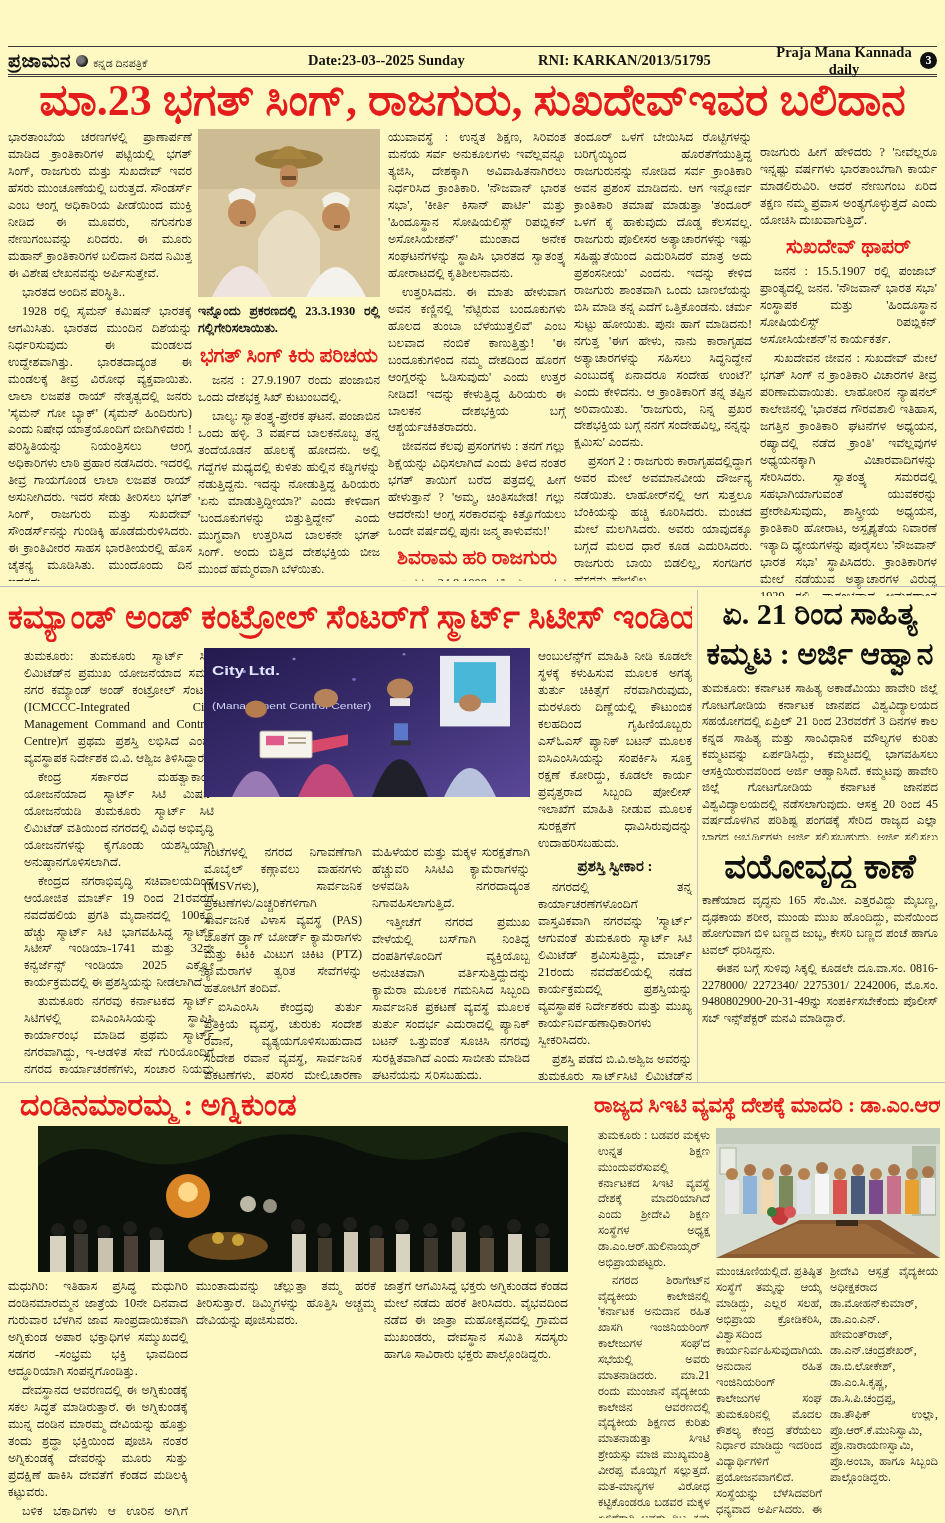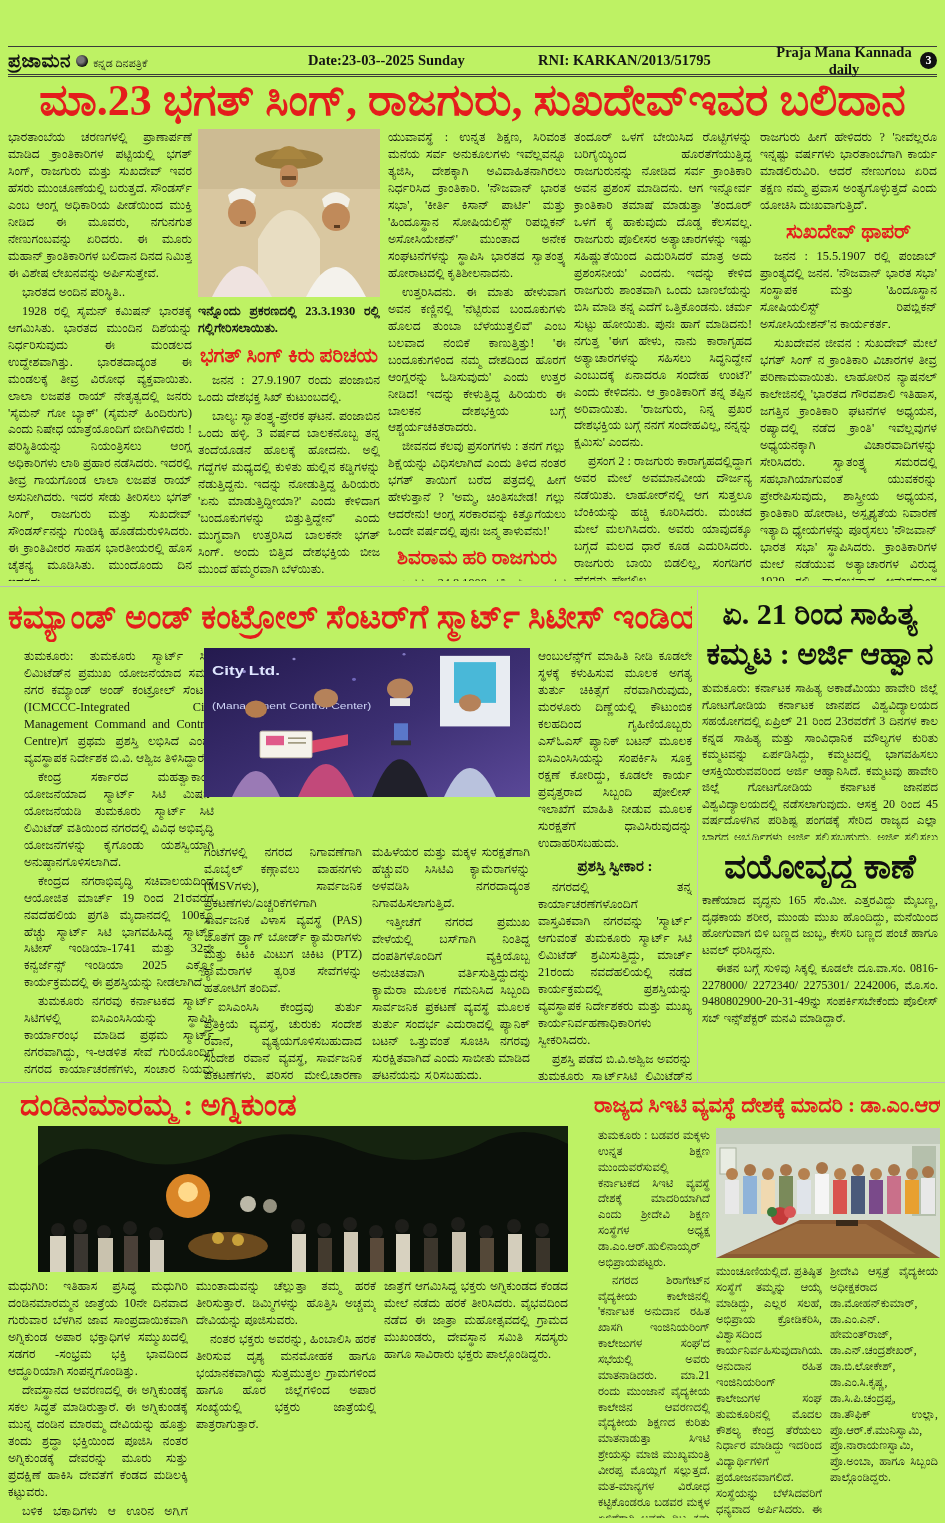--- a/index.html
+++ b/index.html
@@ -1,16 +1,16 @@
 <!DOCTYPE html>
 <html><head>
 <meta charset="utf-8">
 <style>
   html,body{margin:0;padding:0;background:#e9e9e9;}
-  #page{position:relative;width:945px;height:1523px;background:#bef264;margin:0 auto;overflow:hidden;
+  #page{position:relative;width:945px;height:1523px;background:#fef9c3;margin:0 auto;overflow:hidden;
         font-family:"Liberation Serif","DejaVu Serif",serif;color:#141414;}
   
   #masthead{position:absolute;left:8px;right:8px;top:46px;height:27px;
             border-top:1px solid #3a3a3a;border-bottom:3px double #3a3a3a;
             display:flex;align-items:center;}
   .logo-wrap{display:flex;align-items:baseline;gap:5px;width:300px;}
   .logo-main{font-weight:bold;font-size:19px;letter-spacing:.5px;}
   .logo-emblem{display:inline-block;width:12px;height:12px;border-radius:50%;
                background:radial-gradient(circle at 40% 40%, #777 0 30%, #111 70%);vertical-align:middle;}
   .logo-sub{font-size:11px;}
@@ -98,21 +98,21 @@
       <div class="para">ಯುವಾವಸ್ಥೆ : ಉನ್ನತ ಶಿಕ್ಷಣ, ಸಿರಿವಂತ ಮನೆಯ ಸರ್ವ ಅನುಕೂಲಗಳು ಇವೆಲ್ಲವನ್ನೂ ತ್ಯಜಿಸಿ, ದೇಶಕ್ಕಾಗಿ ಅವಿವಾಹಿತನಾಗಿರಲು ನಿರ್ಧರಿಸಿದ ಕ್ರಾಂತಿಕಾರಿ. 'ನೌಜವಾನ್ ಭಾರತ ಸಭಾ', 'ಕೀರ್ತಿ ಕಿಸಾನ್ ಪಾರ್ಟಿ' ಮತ್ತು 'ಹಿಂದೂಸ್ಥಾನ ಸೋಷಿಯಲಿಸ್ಟ್ ರಿಪಬ್ಲಿಕನ್ ಅಸೋಸಿಯೇಶನ್' ಮುಂತಾದ ಅನೇಕ ಸಂಘಟನೆಗಳನ್ನು ಸ್ಥಾಪಿಸಿ ಭಾರತದ ಸ್ವಾತಂತ್ರ್ಯ ಹೋರಾಟದಲ್ಲಿ ಕೃತಿಶೀಲನಾದನು.</div>
       <div class="para">ಉತ್ತರಿಸಿದನು. ಈ ಮಾತು ಹೇಳುವಾಗ ಅವನ ಕಣ್ಣಿನಲ್ಲಿ 'ನೆಟ್ಟಿರುವ ಬಂದೂಕುಗಳು ಹೊಲದ ತುಂಬಾ ಬೆಳೆಯುತ್ತಲಿವೆ' ಎಂಬ ಬಲವಾದ ನಂಬಿಕೆ ಕಾಣುತ್ತಿತ್ತು! 'ಈ ಬಂದೂಕುಗಳಿಂದ ನಮ್ಮ ದೇಶದಿಂದ ಹೊರಗೆ ಆಂಗ್ಲರನ್ನು ಓಡಿಸುವುದು' ಎಂದು ಉತ್ತರ ನೀಡಿದ! ಇದನ್ನು ಕೇಳುತ್ತಿದ್ದ ಹಿರಿಯರು ಈ ಬಾಲಕನ ದೇಶಭಕ್ತಿಯ ಬಗ್ಗೆ ಆಶ್ಚರ್ಯಚಕಿತರಾದರು.</div>
       <div class="para">ಜೀವನದ ಕೆಲವು ಪ್ರಸಂಗಗಳು : ತನಗೆ ಗಲ್ಲು ಶಿಕ್ಷೆಯನ್ನು ವಿಧಿಸಲಾಗಿದೆ ಎಂದು ತಿಳಿದ ನಂತರ ಭಗತ್ ತಾಯಿಗೆ ಬರೆದ ಪತ್ರದಲ್ಲಿ ಹೀಗೆ ಹೇಳುತ್ತಾನೆ ? 'ಅಮ್ಮ, ಚಿಂತಿಸಬೇಡ! ಗಲ್ಲು ಆದರೇನು! ಆಂಗ್ಲ ಸರಕಾರವನ್ನು ಕಿತ್ತೊಗೆಯಲು ಒಂದೇ ವರ್ಷದಲ್ಲಿ ಪುನಃ ಜನ್ಮ ತಾಳುವೆನು!'</div>
       <div class="subhead red">ಶಿವರಾಮ ಹರಿ ರಾಜಗುರು</div>
       <div class="para">ಜನನ : 24.8.1908 ರಲ್ಲಿ ಮಹಾರಾಷ್ಟ್ರದ ದೇಶಸ್ಥ ಬ್ರಾಹ್ಮಣ ಕುಟುಂಬದಲ್ಲಿ ಜನನ. ಅನೇಕ ಗ್ರಂಥಗಳ ಅಧ್ಯಯನ ಮಾಡಿದವರು. ಇವರು ಹಿಂದೂಸ್ಥಾನ ಸೋಷಿಯಲಿಸ್ಟ್ ರಿಪಬ್ಲಿಕನ್ ಅಸೋಸಿಯೇಶನ್ ಸದಸ್ಯರಾಗಿದ್ದರು.</div>
     </div>
   <div class="col" style="left:574px;top:129px;width:178px;height:452px;">
       <div class="para">ತಂದೂರ್ ಒಳಗೆ ಬೇಯಿಸಿದ ರೊಟ್ಟಿಗಳನ್ನು ಬರಿಗೈಯ್ಯಿಂದ ಹೊರತೆಗೆಯುತ್ತಿದ್ದ ರಾಜಗುರುನನ್ನು ನೋಡಿದ ಸರ್ವ ಕ್ರಾಂತಿಕಾರಿ ಅವನ ಪ್ರಶಂಸೆ ಮಾಡಿದನು. ಆಗ ಇನ್ನೋರ್ವ ಕ್ರಾಂತಿಕಾರಿ ತಮಾಷೆ ಮಾಡುತ್ತಾ 'ತಂದೂರ್ ಒಳಗೆ ಕೈ ಹಾಕುವುದು ದೊಡ್ಡ ಕೆಲಸವಲ್ಲ. ರಾಜಗುರು ಪೊಲೀಸರ ಅತ್ಯಾಚಾರಗಳನ್ನು ಇಷ್ಟು ಸಹಿಷ್ಣುತೆಯಿಂದ ಎದುರಿಸಿದರೆ ಮಾತ್ರ ಅದು ಪ್ರಶಂಸನೀಯ' ಎಂದನು. ಇದನ್ನು ಕೇಳಿದ ರಾಜಗುರು ಶಾಂತವಾಗಿ ಒಂದು ಬಾಣಲೆಯನ್ನು ಬಿಸಿ ಮಾಡಿ ತನ್ನ ಎದೆಗೆ ಒತ್ತಿಕೊಂಡನು. ಚರ್ಮ ಸುಟ್ಟು ಹೋಯಿತು. ಪುನಃ ಹಾಗೆ ಮಾಡಿದನು! ನಗುತ್ತ 'ಈಗ ಹೇಳು, ನಾನು ಕಾರಾಗೃಹದ ಅತ್ಯಾಚಾರಗಳನ್ನು ಸಹಿಸಲು ಸಿದ್ಧನಿದ್ದೇನೆ ಎಂಬುದಕ್ಕೆ ಏನಾದರೂ ಸಂದೇಹ ಉಂಟೆ?' ಎಂದು ಕೇಳಿದನು. ಆ ಕ್ರಾಂತಿಕಾರಿಗೆ ತನ್ನ ತಪ್ಪಿನ ಅರಿವಾಯಿತು. 'ರಾಜಗುರು, ನಿನ್ನ ಪ್ರಖರ ದೇಶಭಕ್ತಿಯ ಬಗ್ಗೆ ನನಗೆ ಸಂದೇಹವಿಲ್ಲ, ನನ್ನನ್ನು ಕ್ಷಮಿಸು' ಎಂದನು.</div>
       <div class="para">ಪ್ರಸಂಗ 2 : ರಾಜಗುರು ಕಾರಾಗೃಹದಲ್ಲಿದ್ದಾಗ ಅವರ ಮೇಲೆ ಅವಮಾನವೀಯ ದೌರ್ಜನ್ಯ ನಡೆಯಿತು. ಲಾಹೋರ್‌ನಲ್ಲಿ ಆಗ ಸುತ್ತಲೂ ಬೆಂಕಿಯನ್ನು ಹಚ್ಚಿ ಕೂರಿಸಿದರು. ಮಂಚದ ಮೇಲೆ ಮಲಗಿಸಿದರು. ಅವರು ಯಾವುದಕ್ಕೂ ಬಗ್ಗದೆ ಮಲದ ಧಾರೆ ಕೂಡ ಎದುರಿಸಿದರು. ರಾಜಗುರು ಬಾಯಿ ಬಿಡಲಿಲ್ಲ, ಸಂಗಡಿಗರ ಹೆಸರನ್ನು ಹೇಳಲಿಲ್ಲ.</div>
     </div>
-  <div class="col" style="left:760px;top:129px;width:177px;height:452px;">
+  <div class="col" style="left:760px;top:144px;width:177px;height:452px;">
       <div class="para">ರಾಜಗುರು ಹೀಗೆ ಹೇಳಿದರು ? 'ನೀವೆಲ್ಲರೂ ಇನ್ನಷ್ಟು ವರ್ಷಗಳು ಭಾರತಾಂಬೆಗಾಗಿ ಕಾರ್ಯ ಮಾಡಲಿರುವಿರಿ. ಆದರೆ ನೇಣುಗಂಬ ಏರಿದ ತಕ್ಷಣ ನಮ್ಮ ಪ್ರವಾಸ ಅಂತ್ಯಗೊಳ್ಳುತ್ತದೆ ಎಂದು ಯೋಚಿಸಿ ದುಃಖವಾಗುತ್ತಿದೆ'.</div>
       <div class="subhead red">ಸುಖದೇವ್ ಥಾಪರ್</div>
       <div class="para">ಜನನ : 15.5.1907 ರಲ್ಲಿ ಪಂಜಾಬ್ ಪ್ರಾಂತ್ಯದಲ್ಲಿ ಜನನ. 'ನೌಜವಾನ್ ಭಾರತ ಸಭಾ' ಸಂಸ್ಥಾಪಕ ಮತ್ತು 'ಹಿಂದೂಸ್ಥಾನ ಸೋಷಿಯಲಿಸ್ಟ್ ರಿಪಬ್ಲಿಕನ್ ಅಸೋಸಿಯೇಶನ್'ನ ಕಾರ್ಯಕರ್ತ.</div>
       <div class="para">ಸುಖದೇವನ ಜೀವನ : ಸುಖದೇವ್ ಮೇಲೆ ಭಗತ್ ಸಿಂಗ್ ನ ಕ್ರಾಂತಿಕಾರಿ ವಿಚಾರಗಳ ತೀವ್ರ ಪರಿಣಾಮವಾಯಿತು. ಲಾಹೋರಿನ ನ್ಯಾಷನಲ್ ಕಾಲೇಜಿನಲ್ಲಿ 'ಭಾರತದ ಗೌರವಶಾಲಿ ಇತಿಹಾಸ, ಜಗತ್ತಿನ ಕ್ರಾಂತಿಕಾರಿ ಘಟನೆಗಳ ಅಧ್ಯಯನ, ರಷ್ಯಾದಲ್ಲಿ ನಡೆದ ಕ್ರಾಂತಿ' ಇವೆಲ್ಲವುಗಳ ಅಧ್ಯಯನಕ್ಕಾಗಿ ವಿಚಾರವಾದಿಗಳನ್ನು ಸೇರಿಸಿದರು. ಸ್ವಾತಂತ್ರ್ಯ ಸಮರದಲ್ಲಿ ಸಹಭಾಗಿಯಾಗುವಂತೆ ಯುವಕರನ್ನು ಪ್ರೇರೇಪಿಸುವುದು, ಶಾಸ್ತ್ರೀಯ ಅಧ್ಯಯನ, ಕ್ರಾಂತಿಕಾರಿ ಹೋರಾಟ, ಅಸ್ಪೃಶ್ಯತೆಯ ನಿವಾರಣೆ ಇತ್ಯಾದಿ ಧ್ಯೇಯಗಳನ್ನು ಪೂರೈಸಲು 'ನೌಜವಾನ್ ಭಾರತ ಸಭಾ' ಸ್ಥಾಪಿಸಿದರು. ಕ್ರಾಂತಿಕಾರಿಗಳ ಮೇಲೆ ನಡೆಯುವ ಅತ್ಯಾಚಾರಗಳ ವಿರುದ್ಧ 1929 ರಲ್ಲಿ ಪ್ರಾರಂಭವಾದ ಆಮರಣಾಂತ ಉಪವಾಸದಲ್ಲಿ ಸುಖದೇವ್ ಕೂಡ ಭಾಗವಹಿಸಿದರು.</div>
     </div>
 
   <div class="hrule" style="top:586px;"></div>
 
   <div class="red-h2" style="position:absolute;left:8px;top:592px;width:684px;height:50px;font-size:33px;line-height:50px;">ಕಮ್ಯಾಂಡ್ ಅಂಡ್ ಕಂಟ್ರೋಲ್ ಸೆಂಟರ್‌ಗೆ ಸ್ಮಾರ್ಟ್ ಸಿಟೀಸ್ ಇಂಡಿಯಾ ಪ್ರಶಸ್ತಿ</div>
 
@@ -244,21 +244,20 @@
     </svg>
   </div>
 
   <div class="col" style="left:8px;top:1278px;width:180px;height:238px;">
       <div class="para">ಮಧುಗಿರಿ: ಇತಿಹಾಸ ಪ್ರಸಿದ್ಧ ಮಧುಗಿರಿ ದಂಡಿನಮಾರಮ್ಮನ ಜಾತ್ರೆಯ 10ನೇ ದಿನವಾದ ಗುರುವಾರ ಬೆಳಗಿನ ಜಾವ ಸಾಂಪ್ರದಾಯಿಕವಾಗಿ ಅಗ್ನಿಕುಂಡ ಅಪಾರ ಭಕ್ತಾಧಿಗಳ ಸಮ್ಮುಖದಲ್ಲಿ ಸಡಗರ -ಸಂಭ್ರಮ ಭಕ್ತಿ ಭಾವದಿಂದ ಆದ್ಧೂರಿಯಾಗಿ ಸಂಪನ್ನಗೊಂಡಿತ್ತು.</div>
       <div class="para">ದೇವಸ್ಥಾನದ ಆವರಣದಲ್ಲಿ ಈ ಅಗ್ನಿಕುಂಡಕ್ಕೆ ಸಕಲ ಸಿದ್ಧತೆ ಮಾಡಿರುತ್ತಾರೆ. ಈ ಅಗ್ನಿಕುಂಡಕ್ಕೆ ಮುನ್ನ ದಂಡಿನ ಮಾರಮ್ಮ ದೇವಿಯನ್ನು ಹೊತ್ತು ತಂದು ಶ್ರದ್ಧಾ ಭಕ್ತಿಯಿಂದ ಪೂಜಿಸಿ ನಂತರ ಅಗ್ನಿಕುಂಡಕ್ಕೆ ದೇವರನ್ನು ಮೂರು ಸುತ್ತು ಪ್ರದಕ್ಷಿಣೆ ಹಾಕಿಸಿ ದೇವತೆಗೆ ಕೆಂಡದ ಮಡಿಲಕ್ಕಿ ಕಟ್ಟುವರು.</div>
       <div class="para">ಬಳಿಕ ಭಕ್ತಾಧಿಗಳು ಆ ಊರಿನ ಅಗ್ನಿಗೆ ಹರಳು, ಪುರಿ</div>
     </div>
   <div class="col" style="left:196px;top:1278px;width:180px;height:238px;">
       <div class="para">ಮುಂತಾದುವನ್ನು ಚೆಲ್ಲುತ್ತಾ ತಮ್ಮ ಹರಕೆ ತೀರಿಸುತ್ತಾರೆ. ಡಿಮ್ಮಿಗಳನ್ನು ಹೊತ್ತಿಸಿ ಅಚ್ಚಮ್ಮ ದೇವಿಯನ್ನು ಪೂಜಿಸುವರು.</div>
-      <div class="para">ನಂತರ ಭಕ್ತರು ಅವರನ್ನು, ಹಿಂಬಾಲಿಸಿ ಹರಕೆ ತೀರಿಸುವ ದೃಶ್ಯ ಮನಮೋಹಕ ಹಾಗೂ ಭಯಾನಕವಾಗಿದ್ದು ಸುತ್ತಮುತ್ತಲ ಗ್ರಾಮಗಳಿಂದ ಹಾಗೂ ಹೊರ ಜಿಲ್ಲೆಗಳಿಂದ ಅಪಾರ ಸಂಖ್ಯೆಯಲ್ಲಿ ಭಕ್ತರು ಜಾತ್ರೆಯಲ್ಲಿ ಪಾತ್ರರಾಗುತ್ತಾರೆ.</div>
     </div>
   <div class="col" style="left:384px;top:1278px;width:184px;height:238px;">
       <div class="para">ಜಾತ್ರೆಗೆ ಆಗಮಿಸಿದ್ದ ಭಕ್ತರು ಅಗ್ನಿಕುಂಡದ ಕೆಂಡದ ಮೇಲೆ ನಡೆದು ಹರಕೆ ತೀರಿಸಿದರು. ವೈಭವದಿಂದ ನಡೆದ ಈ ಜಾತ್ರಾ ಮಹೋತ್ಸವದಲ್ಲಿ ಗ್ರಾಮದ ಮುಖಂಡರು, ದೇವಸ್ಥಾನ ಸಮಿತಿ ಸದಸ್ಯರು ಹಾಗೂ ಸಾವಿರಾರು ಭಕ್ತರು ಪಾಲ್ಗೊಂಡಿದ್ದರು.</div>
     </div>
 
   <div class="red-h2" style="position:absolute;left:594px;top:1088px;width:346px;height:34px;font-size:21px;line-height:34px;">ರಾಜ್ಯದ ಸಿಇಟಿ ವ್ಯವಸ್ಥೆ ದೇಶಕ್ಕೆ ಮಾದರಿ : ಡಾ.ಎಂ.ಆರ್.ಹುಲಿನಾಯ್ಕರ್</div>
 
   <div class="col" style="left:598px;top:1128px;width:112px;height:390px;font-size:11.5px;">
       <div class="para">ತುಮಕೂರು : ಬಡವರ ಮಕ್ಕಳು ಉನ್ನತ ಶಿಕ್ಷಣ ಮುಂದುವರೆಸುವಲ್ಲಿ ಕರ್ನಾಟಕದ ಸಿಇಟಿ ವ್ಯವಸ್ಥೆ ದೇಶಕ್ಕೆ ಮಾದರಿಯಾಗಿದೆ ಎಂದು ಶ್ರೀದೇವಿ ಶಿಕ್ಷಣ ಸಂಸ್ಥೆಗಳ ಅಧ್ಯಕ್ಷ ಡಾ.ಎಂ.ಆರ್.ಹುಲಿನಾಯ್ಕರ್ ಅಭಿಪ್ರಾಯಪಟ್ಟರು.</div>
       <div class="para">ನಗರದ ಶಿರಾಗೇಟ್‌ನ ವೈದ್ಯಕೀಯ ಕಾಲೇಜಿನಲ್ಲಿ 'ಕರ್ನಾಟಕ ಅನುದಾನ ರಹಿತ ಖಾಸಗಿ ಇಂಜಿನಿಯರಿಂಗ್ ಕಾಲೇಜುಗಳ ಸಂಘ'ದ ಸಭೆಯಲ್ಲಿ ಅವರು ಮಾತನಾಡಿದರು. ಮಾ.21 ರಂದು ಮುಂಜಾನೆ ವೈದ್ಯಕೀಯ ಕಾಲೇಜಿನ ಆವರಣದಲ್ಲಿ ವೈದ್ಯಕೀಯ ಶಿಕ್ಷಣದ ಕುರಿತು ಮಾತನಾಡುತ್ತಾ ಸಿಇಟಿ ಶ್ರೇಯಸ್ಸು ಮಾಜಿ ಮುಖ್ಯಮಂತ್ರಿ ವೀರಪ್ಪ ಮೊಯ್ಲಿಗೆ ಸಲ್ಲುತ್ತದೆ. ಮತ-ಮಾನ್ಯಗಳ ವಿರೋಧ ಕಟ್ಟಿಕೊಂಡರೂ ಬಡವರ ಮಕ್ಕಳ ಏಳಿಗೆಗಾಗಿ ಅವರು ದಿಟ್ಟ ಕ್ರಮ ಕೈಗೊಂಡರು ಹಾಗೂ ಸರ್ಕಾರದೊಂದಿಗೆ ಕೈಜೋಡಿಸಿ ಈ ಕ್ಷೇತ್ರದ ಸಮಸ್ಯೆಗಳನ್ನು ಬಗೆಹರಿಸಲು ಶ್ರಮಿಸಿದರು ಎಂದು ಮೆಚ್ಚುಗೆ ವ್ಯಕ್ತಪಡಿಸಿದರು.</div>

